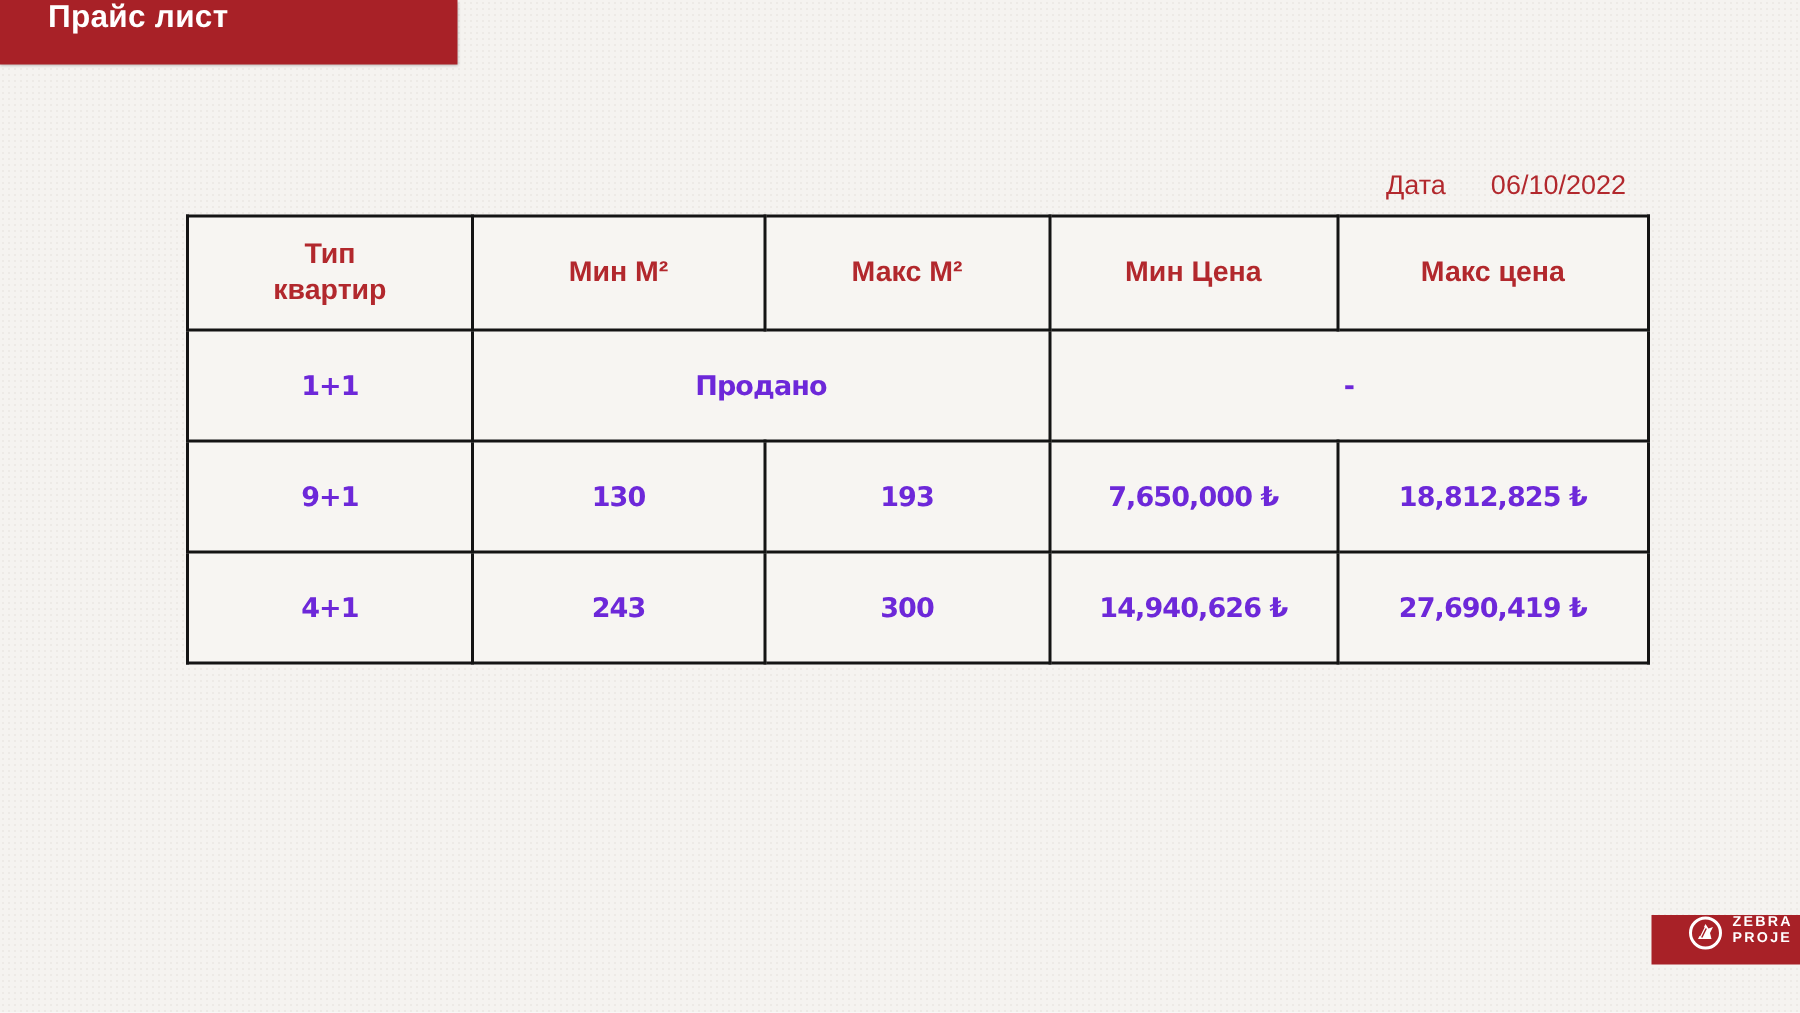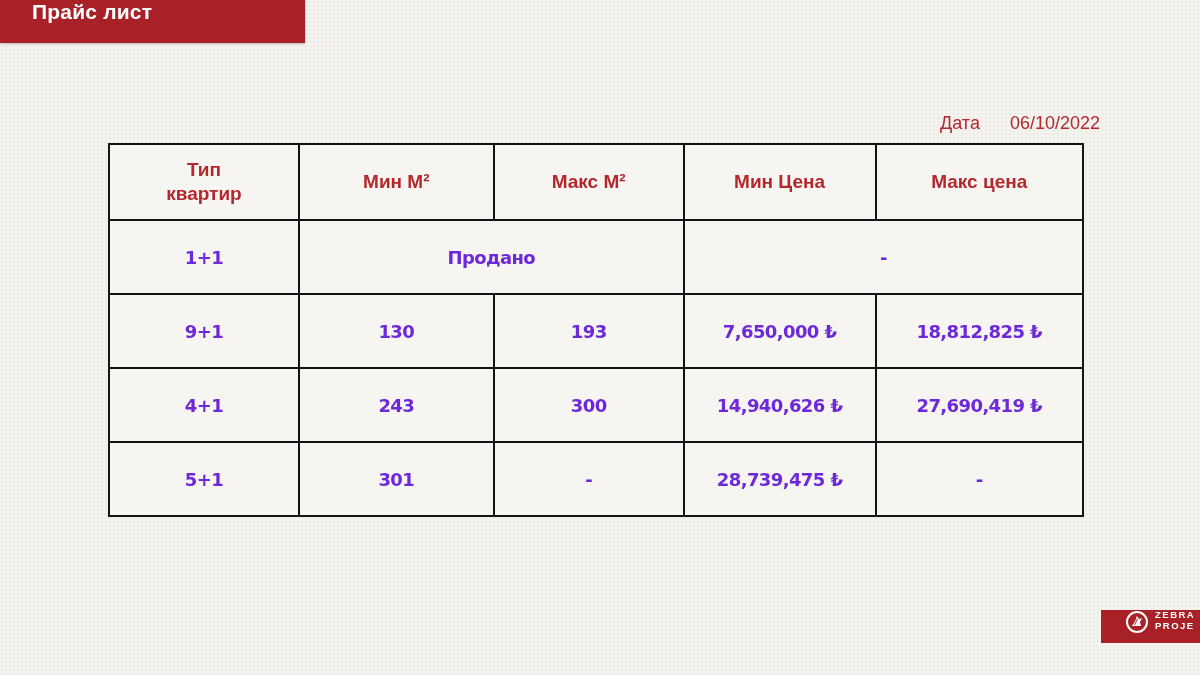--- a/index.html
+++ b/index.html
@@ -29,33 +29,33 @@
   .banner span {
     color: #ffffff;
     font-size: 21px;
     font-weight: bold;
     letter-spacing: 0.2px;
   }
   
   .date-row {
     position: absolute;
     top: 113px;
-    left: 124px;
+    left: 108px;
     width: 976px;
     display: flex;
     justify-content: flex-end;
     align-items: baseline;
     gap: 30px;
     color: #b2282d;
     font-size: 18px;
   }
   
   table.price-table {
     position: absolute;
-    left: 108px;
+    left: 124px;
     top: 143px;
     width: 976px;
     border-collapse: collapse;
     table-layout: fixed;
   }
   .price-table th, .price-table td {
     border: 2px solid #141414;
     text-align: center;
     vertical-align: middle;
     background: #f7f5f2;
@@ -143,27 +143,20 @@
         <td>7,650,000 ₺</td>
         <td>18,812,825 ₺</td>
       </tr>
       <tr>
         <td>4+1</td>
         <td>243</td>
         <td>300</td>
         <td>14,940,626 ₺</td>
         <td>27,690,419 ₺</td>
       </tr>
-      <tr>
-        <td>5+1</td>
-        <td>301</td>
-        <td>-</td>
-        <td>28,739,475 ₺</td>
-        <td>-</td>
-      </tr>
     </tbody>
   </table>
 
   <div class="logo">
     <span class="logo-icon">
       <svg width="24" height="24" viewBox="0 0 24 24">
         <circle cx="12" cy="12" r="10" fill="none" stroke="#ffffff" stroke-width="2"></circle>
         <path d="M7 16 L12 6 L14 9 L17 8 L15 12 L16 16 Z" fill="#ffffff"></path>
         <path d="M8 14 L11 8" stroke="#a82127" stroke-width="1"></path>
         <path d="M9.5 15 L12.5 9" stroke="#a82127" stroke-width="1"></path>

